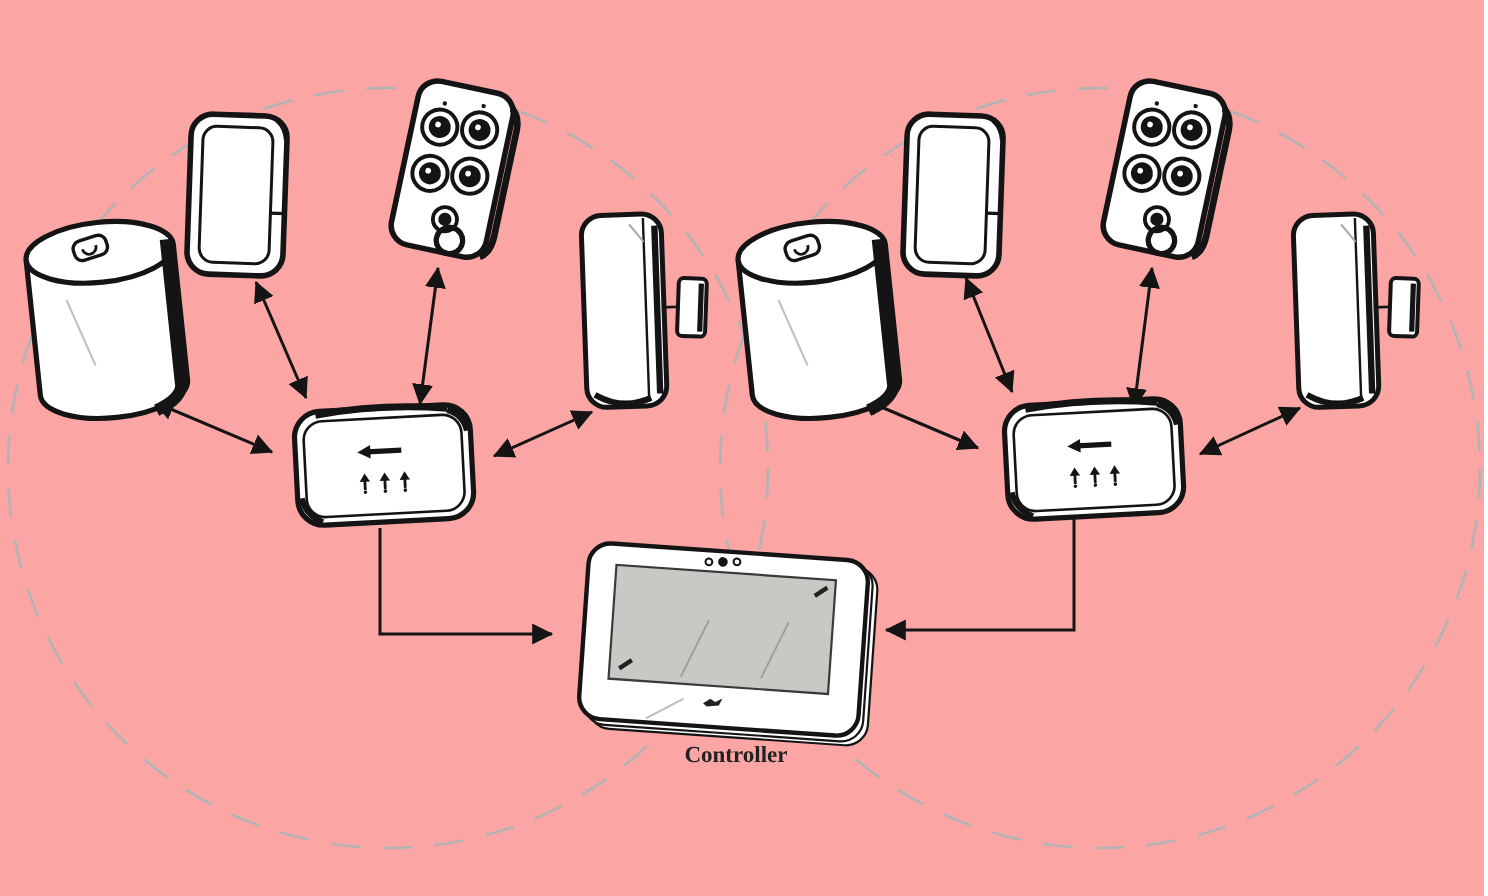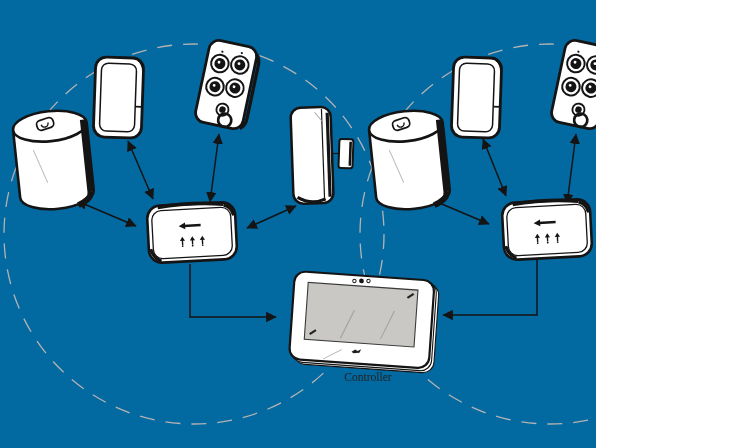--- a/index.html
+++ b/index.html
@@ -1,17 +1,17 @@
 <!DOCTYPE html>
 <html><head>
 <meta charset="utf-8">
 <style>
   html,body{margin:0;padding:0;background:#fff;}
-  #stage{position:relative;width:596px;height:448px;background:#0369a1;overflow:hidden;
-         font-family:"Liberation Serif", serif;}
+  #stage{position:relative;width:742px;height:448px;background:#fca5a5;overflow:hidden;
+         font-family:"Liberation Serif", serif;font-weight:bold;}
   svg{display:block;}
   text.ctrl-label{font-family:"Liberation Serif", serif;font-size:11.5px;fill:#222;}
 </style>
 </head>
 <body>
 
 <div id="stage">
 <svg width="744" height="448" viewBox="0 0 744 448">
   <defs>
     <marker id="arr" markerWidth="9" markerHeight="8" refX="6.6" refY="3.5" orient="auto-start-reverse" markerUnits="strokeWidth">

